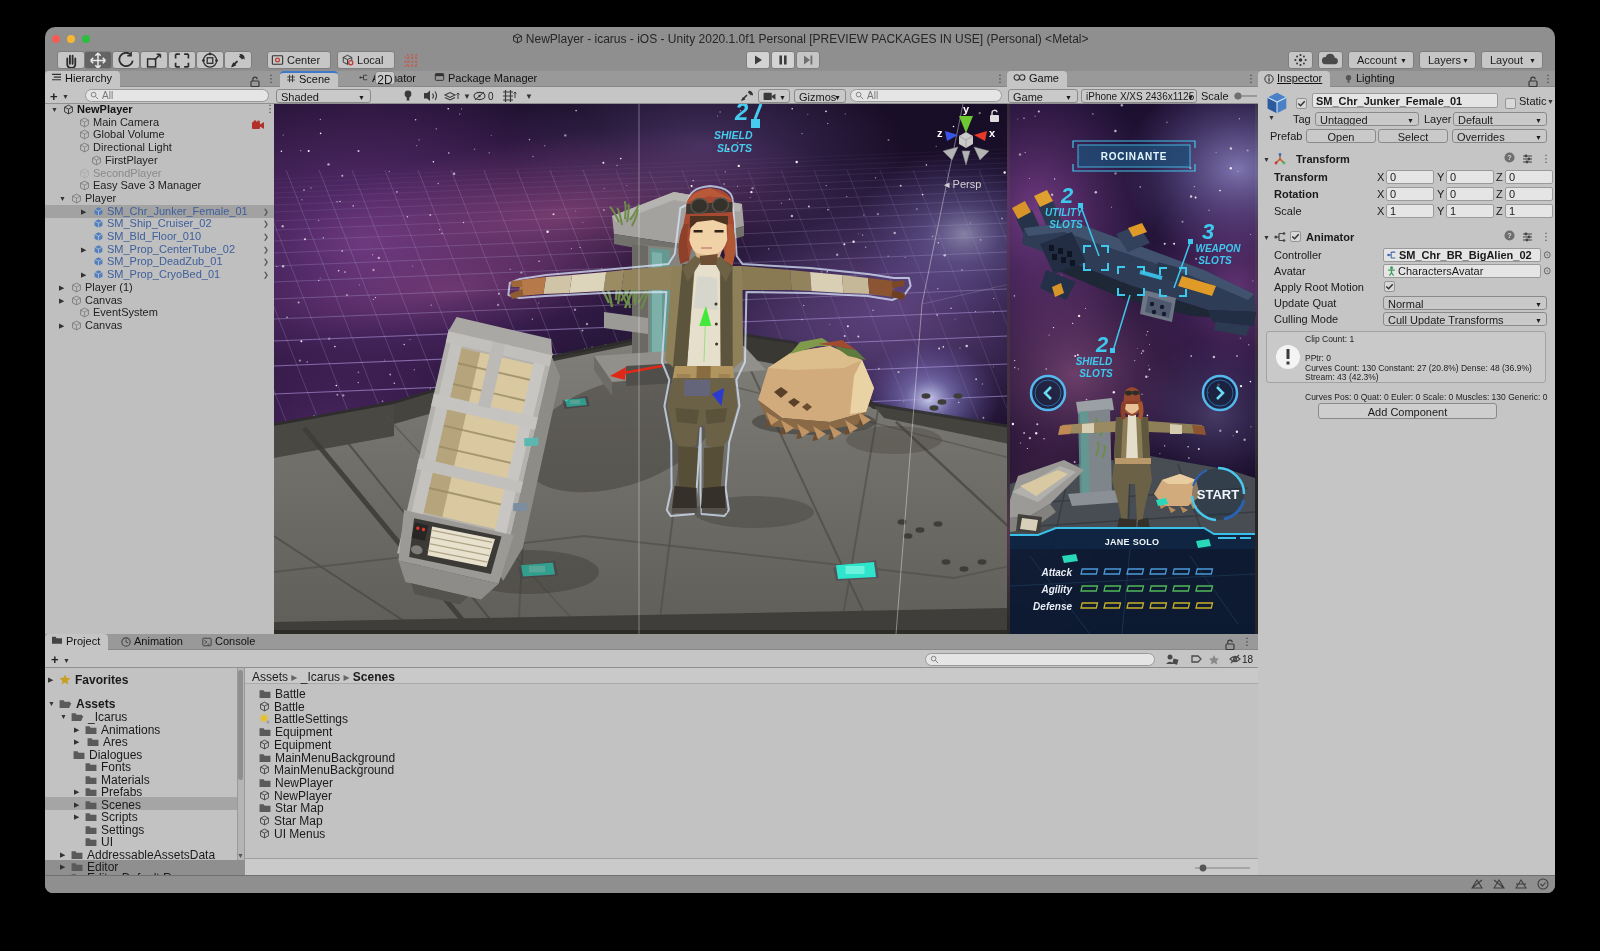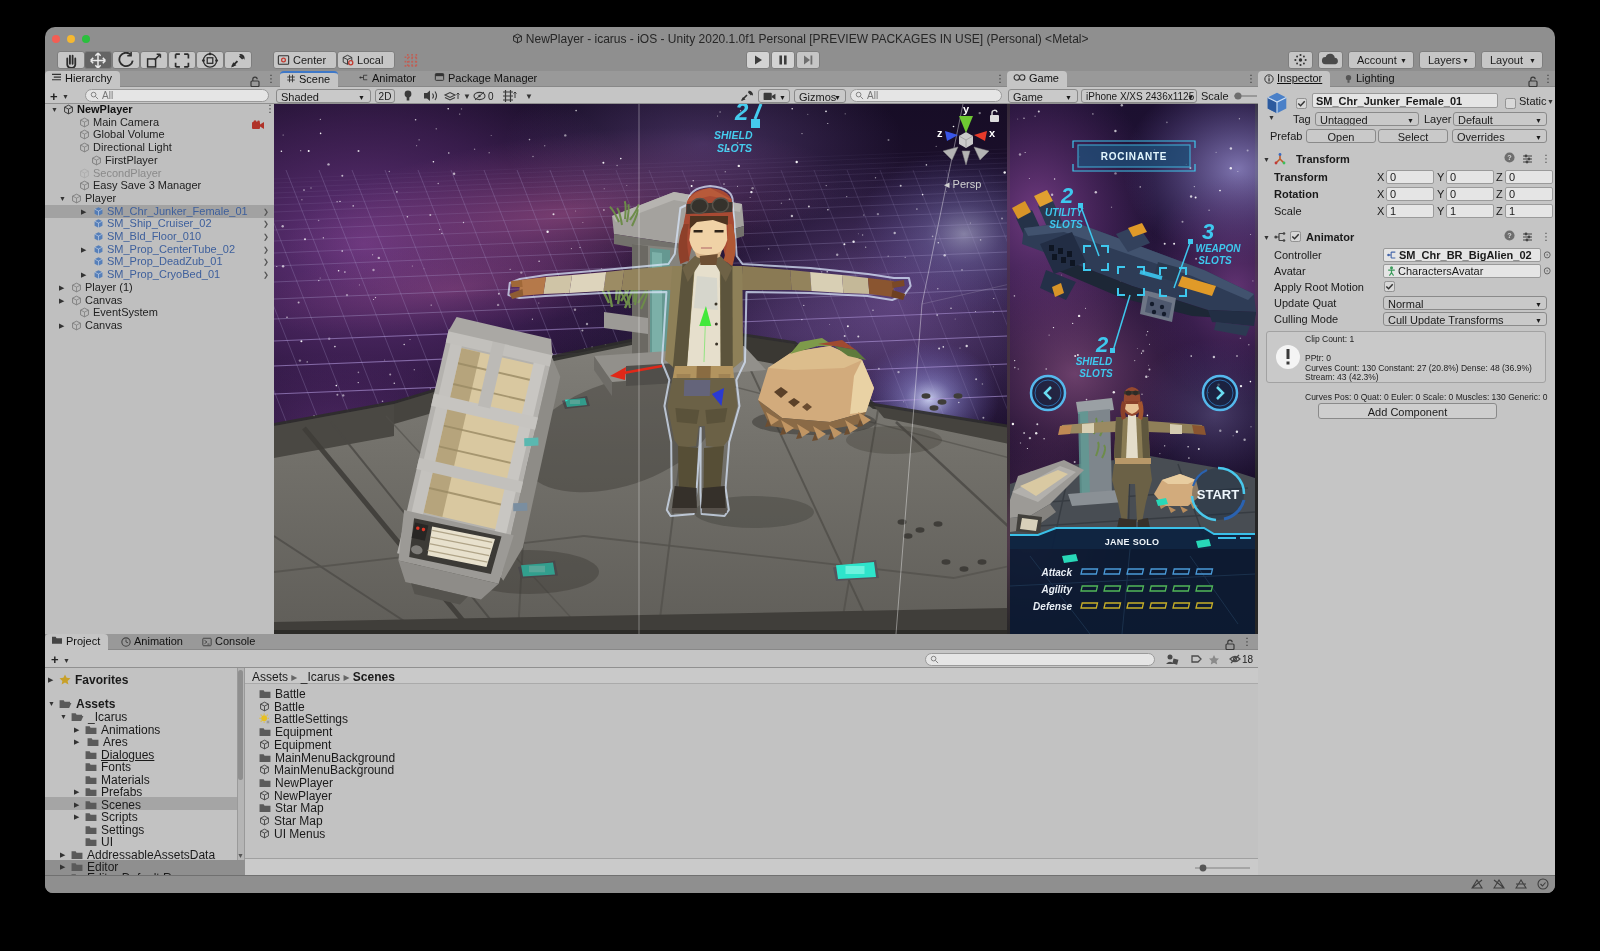--- a/index.html
+++ b/index.html
@@ -50,21 +50,21 @@
       <rect x="6.4" y="6.4" width="5.2" height="5.2" stroke="#2c2c2c" stroke-width="1.2" fill="none"></rect>
       <circle cx="9" cy="2.8" r="1.3" fill="#2c2c2c"></circle>
       <circle cx="2.8" cy="9" r="1.3" fill="#2c2c2c"></circle>
       <circle cx="15.2" cy="9" r="1.3" fill="#2c2c2c"></circle>
     </svg></div>
 <div class="tbtn" style="left:224px;width:28px;"><svg width="26" height="16" viewBox="-0.5 1 19 15">
       <path d="M3.5 14.5 L8.5 9.5 M10.5 4.5 L13.5 7.5" stroke="#2c2c2c" stroke-width="1.8" fill="none"></path>
       <path d="M10 3 A4.2 4.2 0 0 1 15.2 8.2 L11.6 4.6 Z" fill="#2c2c2c"></path>
       <path d="M2.5 15.5 L4.5 10.5 L7.5 13.5 Z" fill="#2c2c2c"></path>
     </svg></div>
-<div class="tbtn" style="left:273px;width:64px;font-size:11px;padding:2px 0 0 3px;"><svg width="13" height="12" viewBox="0 0 14 14" style="vertical-align:-2px">
+<div class="tbtn" style="left:267px;width:64px;font-size:11px;padding:2px 0 0 3px;"><svg width="13" height="12" viewBox="0 0 14 14" style="vertical-align:-2px">
       <rect x="1" y="2" width="12" height="10" rx="1" stroke="#333" fill="none" stroke-width="1.3"></rect>
       <circle cx="7" cy="7" r="2.2" fill="none" stroke="#c23a30" stroke-width="1.5"></circle>
     </svg> Center</div>
 <div class="tbtn" style="left:337px;width:58px;font-size:11px;padding:2px 0 0 3px;"><svg width="13" height="12" viewBox="0 0 14 14" style="vertical-align:-2px">
       <path d="M2 4 L7 1.5 L12 4 L12 9.5 L7 12 L2 9.5 Z M2 4 L7 6.5 L12 4 M7 6.5 L7 12" stroke="#333" fill="none" stroke-width="1.1"></path>
       <circle cx="10.8" cy="10.2" r="2.4" fill="#c9c9c9" stroke="#c23a30" stroke-width="1.5"></circle>
     </svg> Local</div>
 <svg class="abs" style="left:403px;top:53px" width="16" height="15" viewBox="0 0 14 14">
     <path d="M1 4 L13 4 M1 8 L13 8 M1 12 L13 12 M4 1 L4 13 M8 1 L8 13 M12 1 L12 13" stroke="#bf6056" stroke-width="1.5" stroke-dasharray="1.6 1.6" fill="none"></path>
   </svg>
@@ -215,21 +215,21 @@
       <path d="M1 6 L6 6 M6 3 L11 3 M6 9 L11 9 M6 3 L6 9" stroke="#333" stroke-width="1.1" fill="none"></path>
       <circle cx="2" cy="6" r="1.3" fill="#333"></circle>
     </svg>Animator</div>
 <div class="tab" style="left:428px;top:71px;"><svg width="11" height="10" viewBox="0 0 12 12" style="margin-right:3px">
       <rect x="1" y="2" width="10" height="8" rx="1" stroke="#333" fill="none" stroke-width="1.2"></rect>
       <rect x="1" y="2" width="10" height="3" fill="#333"></rect>
     </svg>Package Manager</div>
 <div class="abs" style="left:995px;top:73px;font-size:10px;color:#333;">⋮</div>
 <div class="ptool" style="left:274px;top:87px;width:733px;height:17px;"></div>
 <div class="dd" style="left:276px;top:89px;width:95px;height:14px;">Shaded<span class="abs" style="right:5px;top:4px;font-size:7px;">▼</span></div>
-<div class="dd" style="left:375px;top:89px;width:20px;height:14px;text-align:center;padding:1px 0 0 0;font-size:10px;">2D</div>
+<div class="dd" style="left:375px;top:71px;width:20px;height:14px;text-align:center;padding:1px 0 0 0;font-size:12px;">2D</div>
 <svg class="abs" style="left:399px;top:89px" width="100" height="14" viewBox="0 0 100 14">
     <circle cx="9" cy="5" r="3.4" fill="#3a3a3a"></circle>
     <rect x="7.7" y="8" width="2.6" height="3.5" fill="#3a3a3a"></rect>
     <path d="M25 4 L28 4 L31 1.5 L31 12 L28 9.5 L25 9.5 Z" fill="#3a3a3a"></path>
     <path d="M33.5 4.5 Q35.5 7 33.5 9.5 M36 2.5 Q39 7 36 11" stroke="#3a3a3a" fill="none" stroke-width="1.1"></path>
     <path d="M46 6 L51 3.5 L56 6 L51 8.5 Z M46 8.5 L51 11 L56 8.5" stroke="#3a3a3a" fill="none" stroke-width="1.1"></path>
     <path d="M59 10 L59 4" stroke="#3a3a3a"></path>
     <path d="M57.5 5.5 L59 4 L60.5 5.5" stroke="#3a3a3a" fill="none"></path>
     <text x="64" y="10" font-size="8" fill="#333">▼</text>
     <path d="M76 11 L85 3" stroke="#3a3a3a" stroke-width="1"></path>
@@ -1550,21 +1550,21 @@
       <path d="M0.5 1.5 L5 1.5 L6 3 L12 3 L12 4.5 L13.5 4.5 L11 10 L0.5 10 Z" fill="#5a5a5a"></path>
     </svg>_Icarus</div>
 <div class="dar" style="left:74px;top:725.5px;">▶</div>
 <div class="row" style="left:85px;top:722.5px;"><svg width="12" height="10" viewBox="0 0 13 11" style="vertical-align:-1px;margin-right:4px">
       <path d="M0.5 1.5 L5 1.5 L6 3 L12.5 3 L12.5 10 L0.5 10 Z" fill="#5a5a5a"></path>
     </svg>Animations</div>
 <div class="dar" style="left:74px;top:738px;">▶</div>
 <div class="row" style="left:87px;top:735px;"><svg width="12" height="10" viewBox="0 0 13 11" style="vertical-align:-1px;margin-right:4px">
       <path d="M0.5 1.5 L5 1.5 L6 3 L12.5 3 L12.5 10 L0.5 10 Z" fill="#5a5a5a"></path>
     </svg>Ares</div>
-<div class="row" style="left:85px;top:747.5px;text-decoration:underline;"><svg width="12" height="10" viewBox="0 0 13 11" style="vertical-align:-1px;margin-right:4px">
+<div class="row" style="left:73px;top:747.5px;"><svg width="12" height="10" viewBox="0 0 13 11" style="vertical-align:-1px;margin-right:4px">
       <path d="M0.5 1.5 L5 1.5 L6 3 L12.5 3 L12.5 10 L0.5 10 Z" fill="#5a5a5a"></path>
     </svg>Dialogues</div>
 <div class="row" style="left:85px;top:760px;"><svg width="12" height="10" viewBox="0 0 13 11" style="vertical-align:-1px;margin-right:4px">
       <path d="M0.5 1.5 L5 1.5 L6 3 L12.5 3 L12.5 10 L0.5 10 Z" fill="#5a5a5a"></path>
     </svg>Fonts</div>
 <div class="row" style="left:85px;top:772.5px;"><svg width="12" height="10" viewBox="0 0 13 11" style="vertical-align:-1px;margin-right:4px">
       <path d="M0.5 1.5 L5 1.5 L6 3 L12.5 3 L12.5 10 L0.5 10 Z" fill="#5a5a5a"></path>
     </svg>Materials</div>
 <div class="dar" style="left:74px;top:788px;">▶</div>
 <div class="row" style="left:85px;top:785px;"><svg width="12" height="10" viewBox="0 0 13 11" style="vertical-align:-1px;margin-right:4px">

